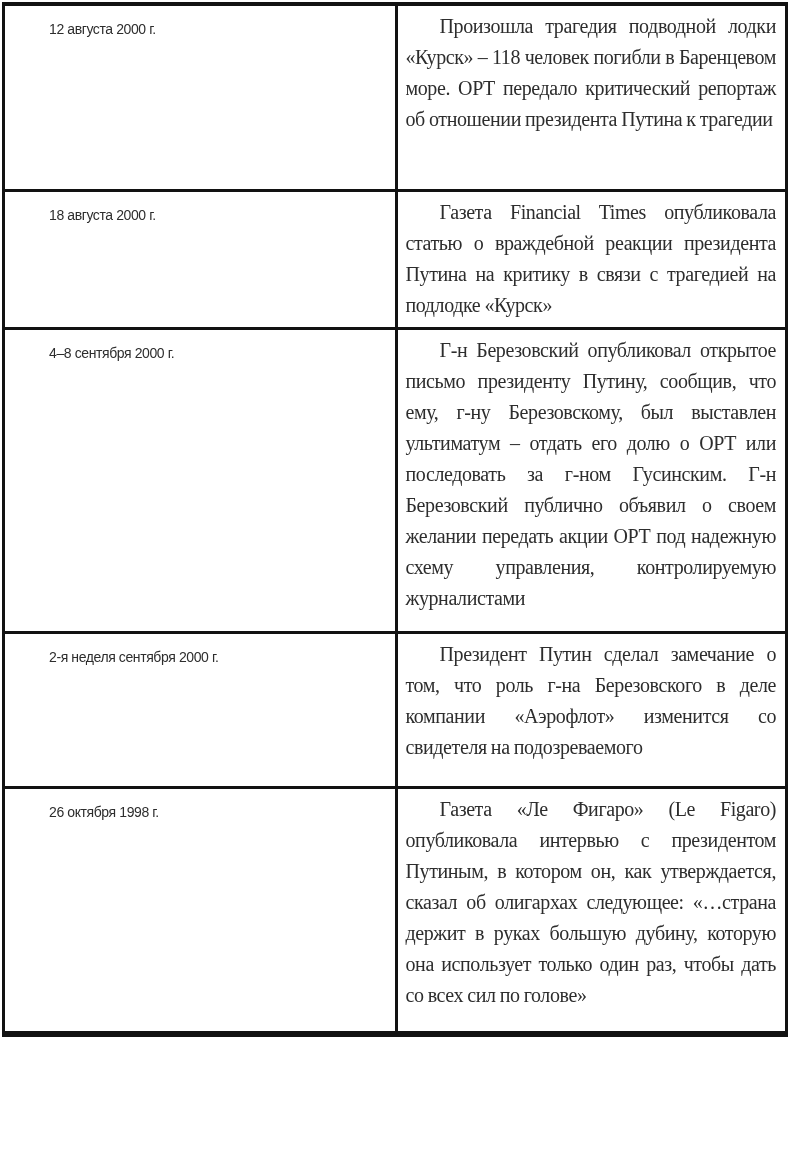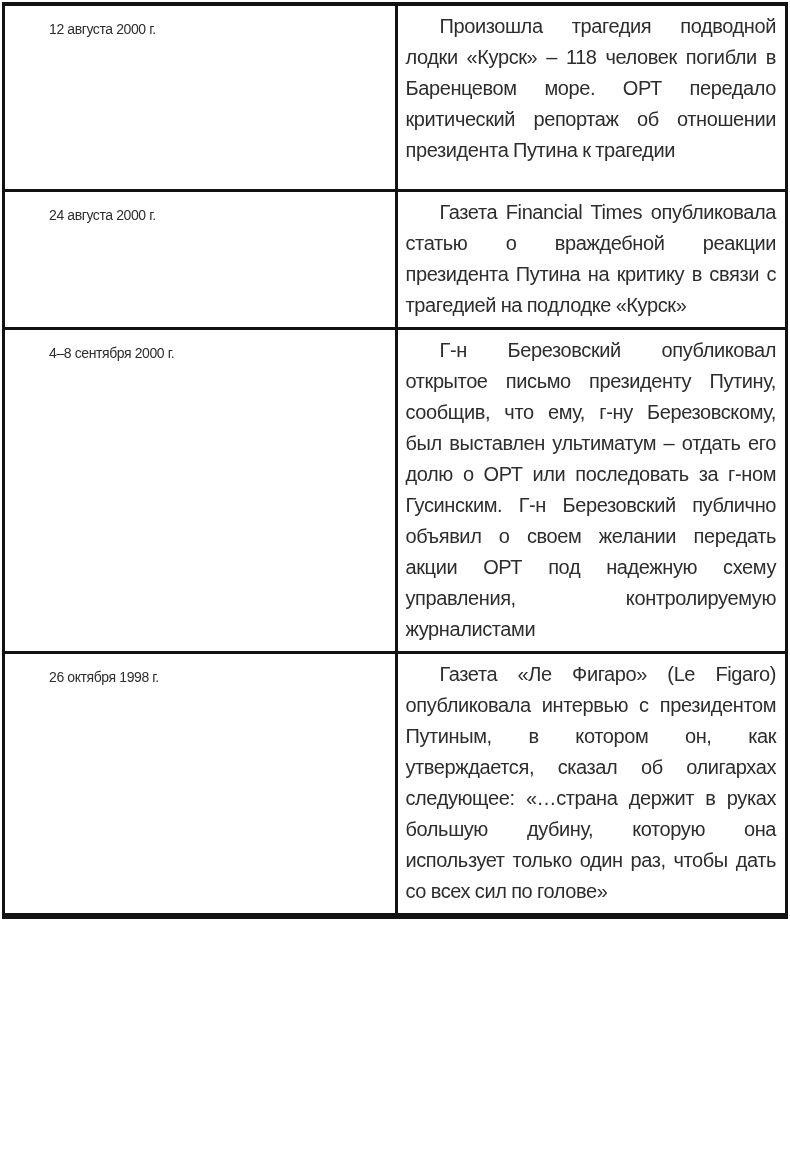--- a/index.html
+++ b/index.html
@@ -37,20 +37,21 @@
   col.c-event { width: 389px; }
   td {
     vertical-align: top;
     box-sizing: border-box;
   }
   td.date-cell {
     padding: 8px 8px 6px 44px;
   }
   td.event-cell {
     padding: 5px 9px 6px 8px;
+    font-family: Liberation Serif, serif;
   }
   .date-text {
     font-size: 14px;
     line-height: 31px;
     letter-spacing: -0.4px;
     white-space: nowrap;
   }
   .event-text {
     font-size: 20px;
     line-height: 31px;
@@ -81,32 +82,40 @@
       <tr class="r1">
         <td class="date-cell">
           <div class="date-text">12 августа 2000 г.</div>
         </td>
         <td class="event-cell">
           <div class="event-text">Произошла трагедия подводной лодки «Курск» – 118 человек погибли в Баренцевом море. ОРТ передало критический репортаж об отношении президента Путина к трагедии</div>
         </td>
       </tr>
       <tr class="r2">
         <td class="date-cell">
-          <div class="date-text">24 августа 2000 г.</div>
+          <div class="date-text">18 августа 2000 г.</div>
         </td>
         <td class="event-cell">
           <div class="event-text">Газета Financial Times опубликовала статью о враждебной реакции президента Путина на критику в связи с трагедией на подлодке «Курск»</div>
         </td>
       </tr>
       <tr class="r3">
         <td class="date-cell">
           <div class="date-text">4–8 сентября 2000 г.</div>
         </td>
         <td class="event-cell">
           <div class="event-text">Г-н Березовский опубликовал открытое письмо президенту Путину, сообщив, что ему, г-ну Березовскому, был выставлен ультиматум – отдать его долю о ОРТ или последовать за г-ном Гусинским. Г-н Березовский публично объявил о своем желании передать акции ОРТ под надежную схему управления, контролируемую журналистами</div>
+        </td>
+      </tr>
+      <tr class="r4">
+        <td class="date-cell">
+          <div class="date-text">2-я неделя сентября 2000 г.</div>
+        </td>
+        <td class="event-cell">
+          <div class="event-text">Президент Путин сделал замечание о том, что роль г-на Березовского в деле компании «Аэрофлот» изменится со свидетеля на подозреваемого</div>
         </td>
       </tr>
       <tr class="r6">
         <td class="date-cell">
           <div class="date-text">26 октября 1998 г.</div>
         </td>
         <td class="event-cell">
           <div class="event-text">Газета «Ле Фигаро» (Le Figaro) опубликовала интервью с президентом Путиным, в котором он, как утверждается, сказал об олигархах следующее: «…страна держит в руках большую дубину, которую она использует только один раз, чтобы дать со всех сил по голове»</div>
         </td>
       </tr>

